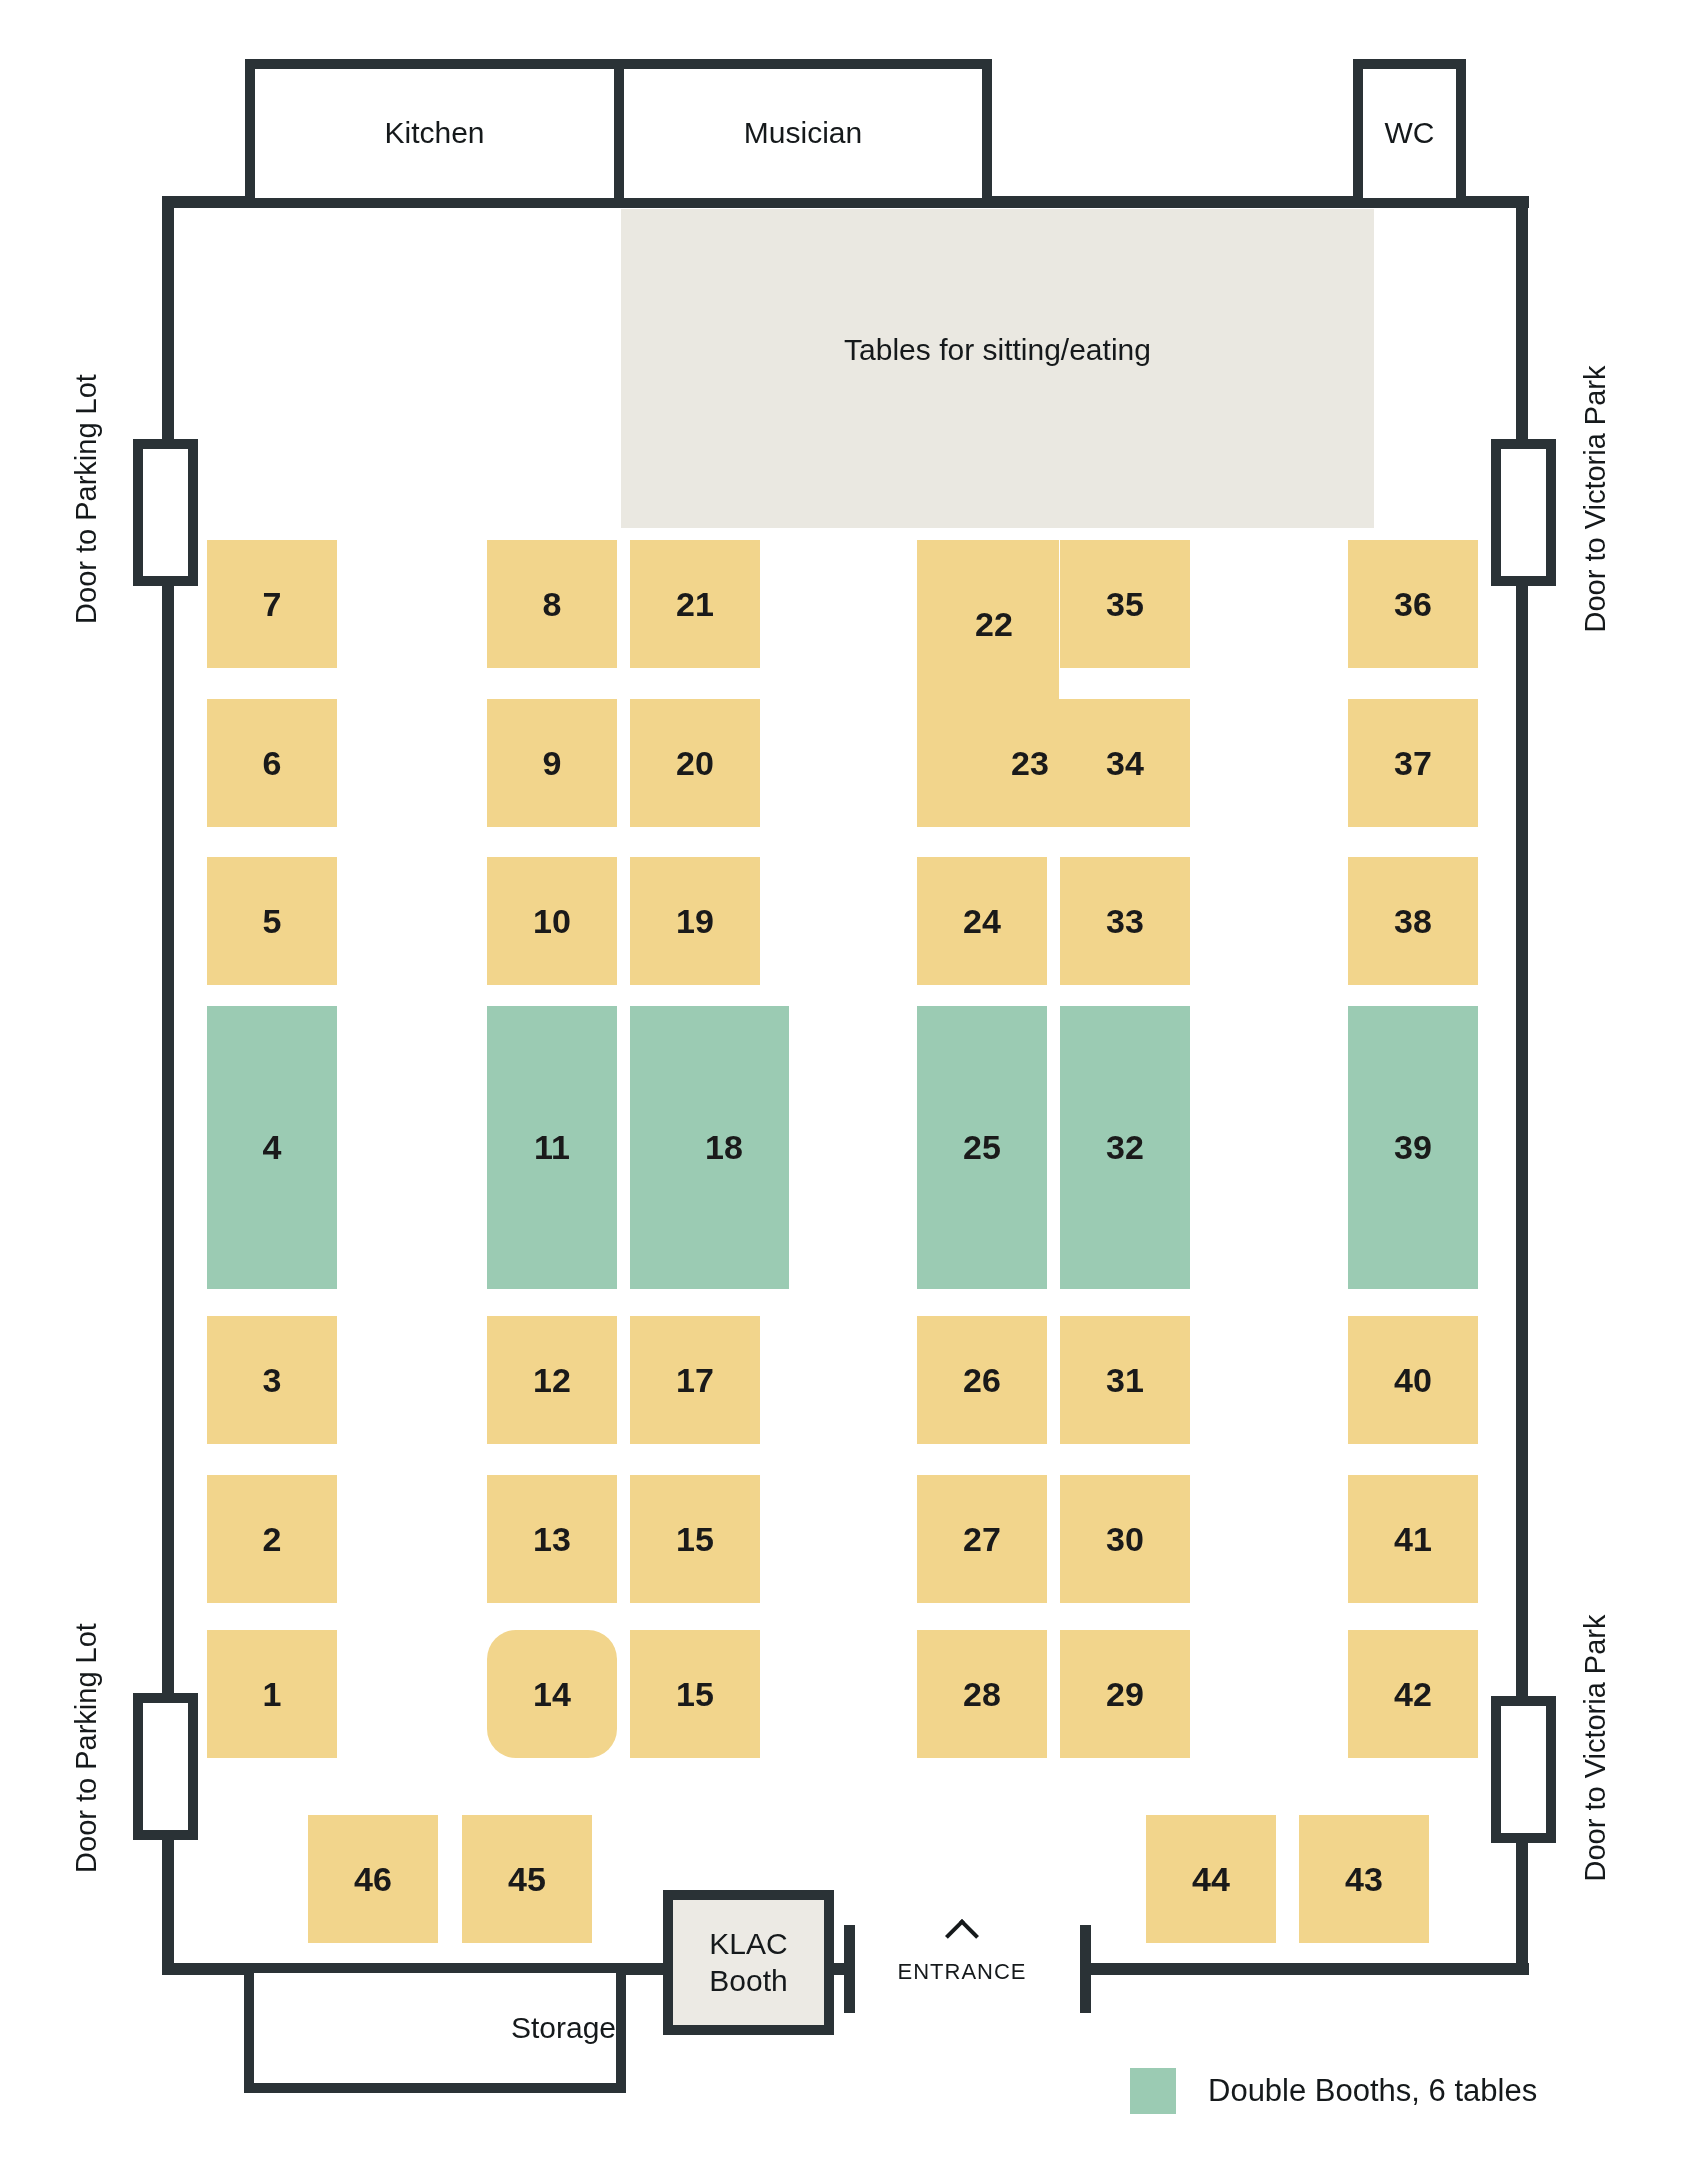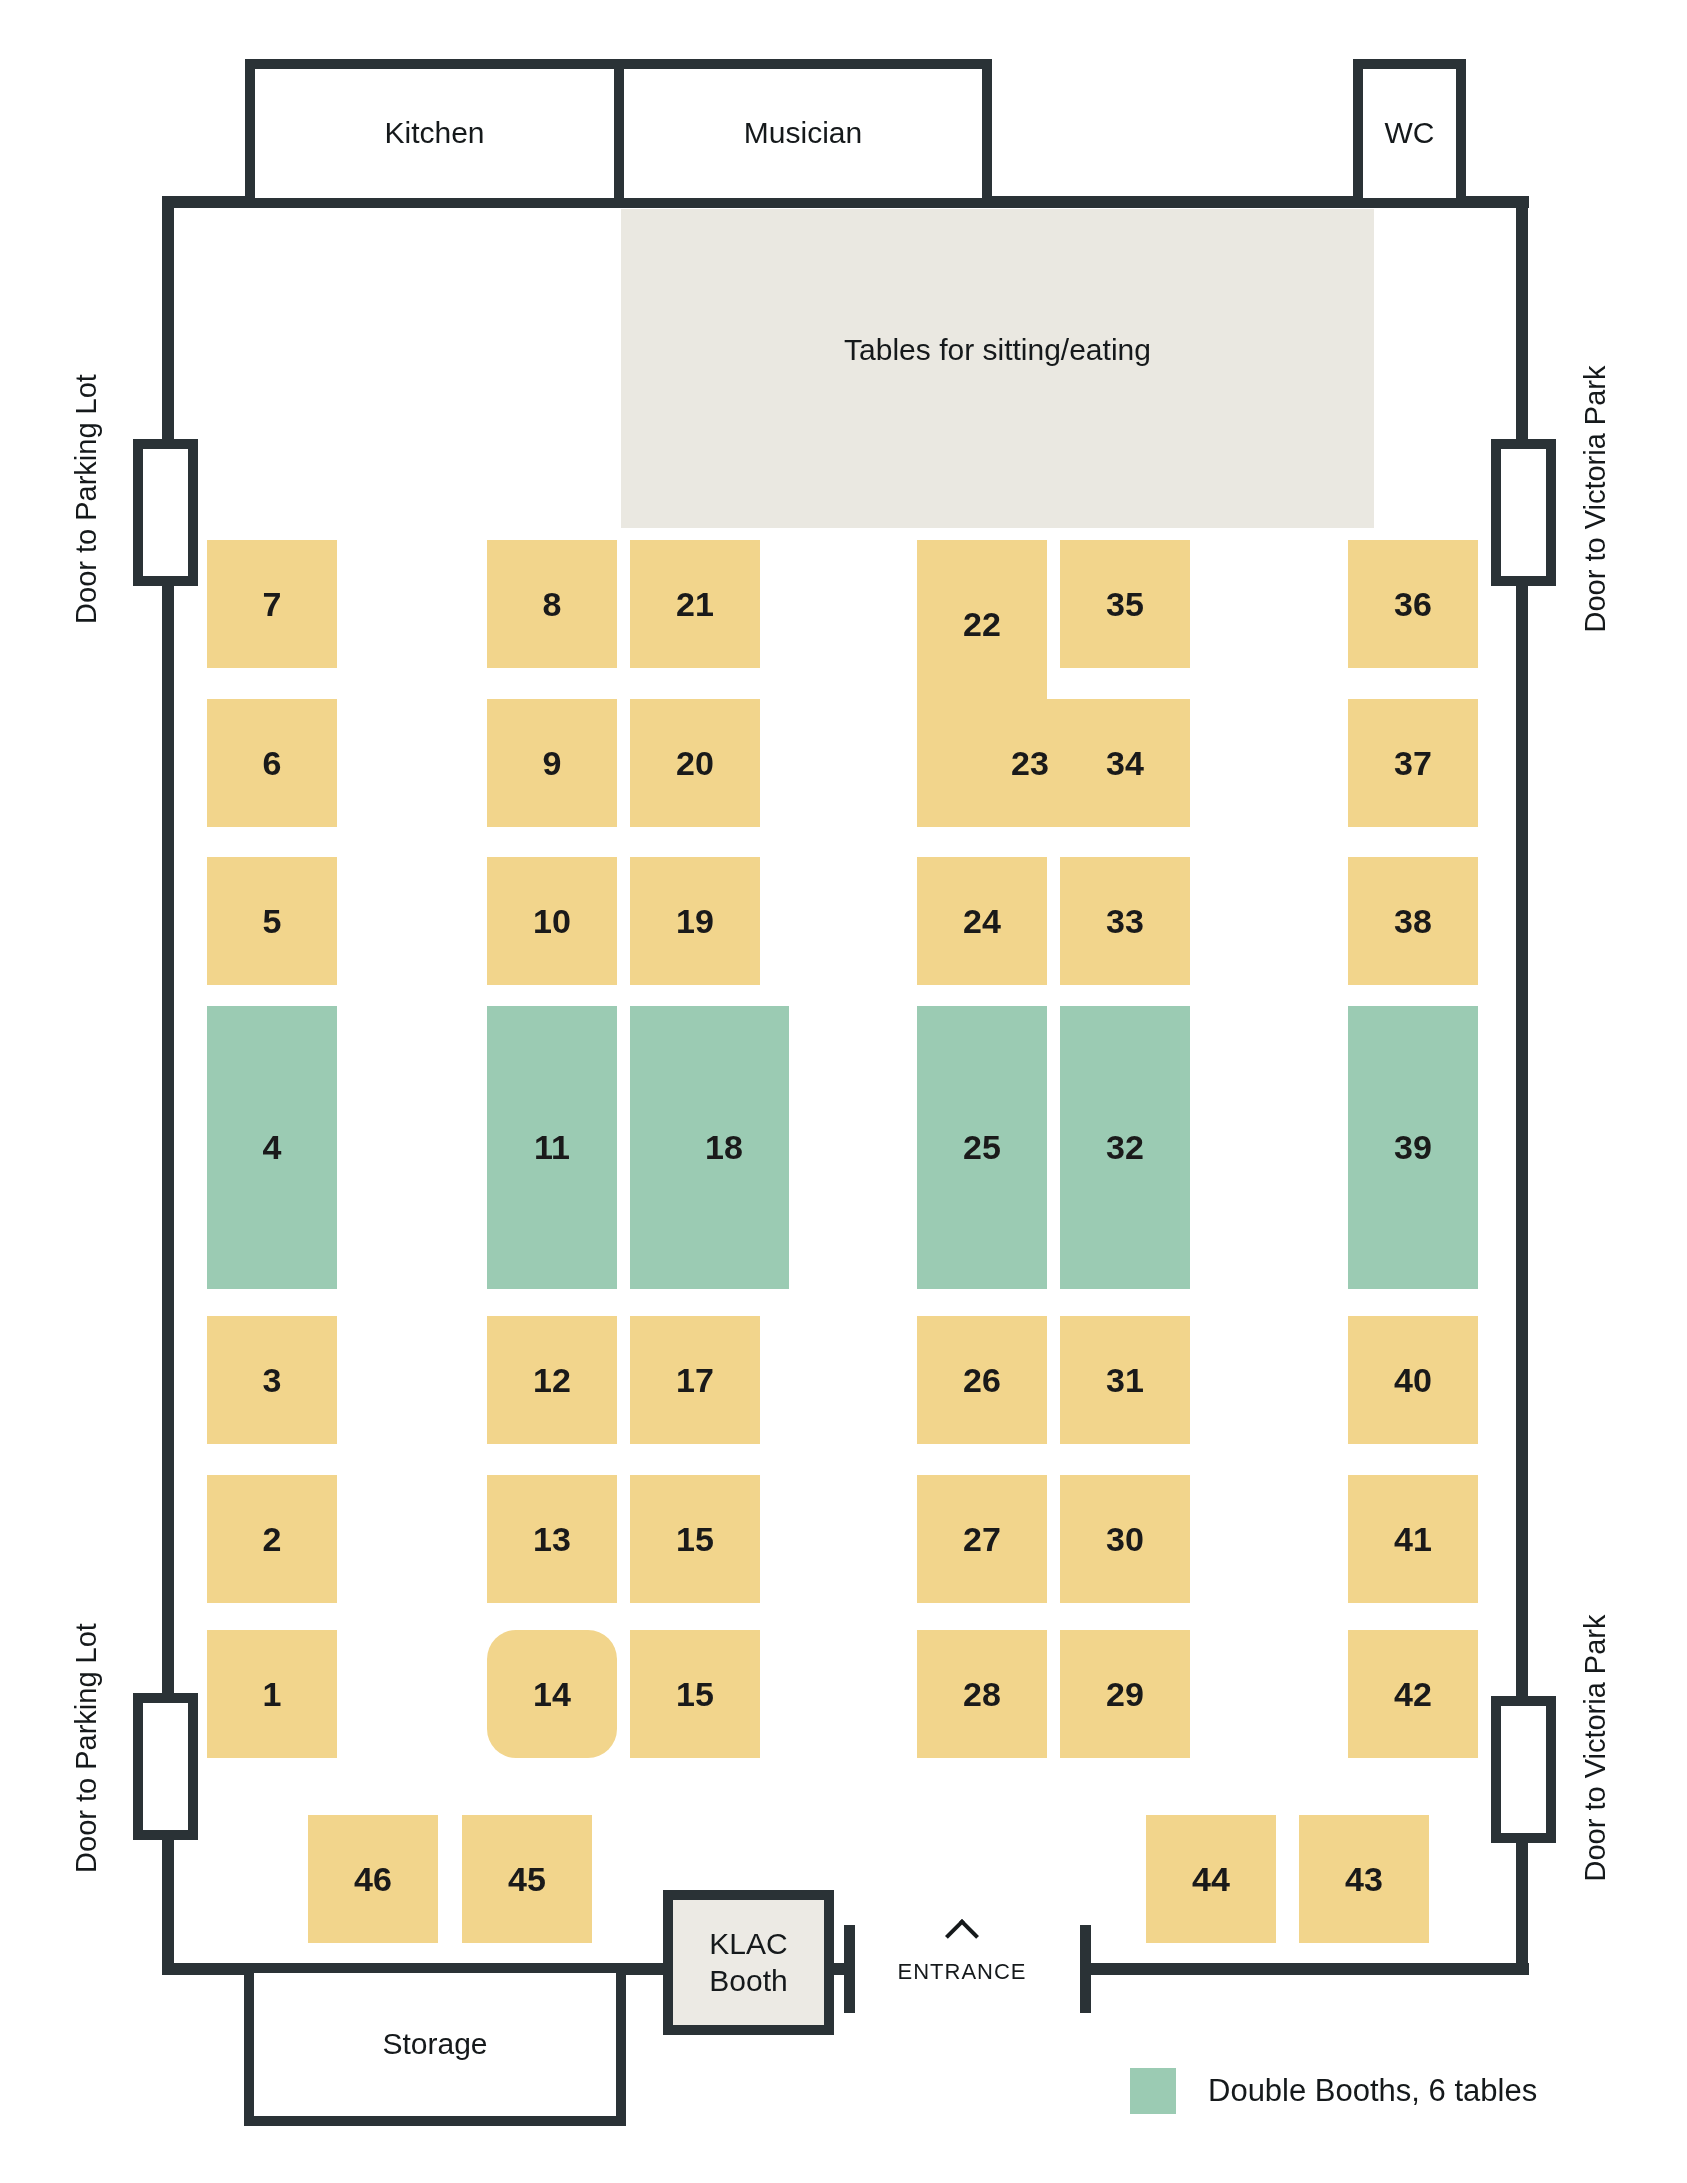--- a/index.html
+++ b/index.html
@@ -77,21 +77,21 @@
 
   <div class="room" style="left:245px;top:59px;width:379px;height:149px;">
     <span class="room-label">Kitchen</span>
   </div>
   <div class="room" style="left:614px;top:59px;width:378px;height:149px;align-items:center;">
     <span class="room-label">Musician</span>
   </div>
   <div class="room" style="left:1353px;top:59px;width:113px;height:149px;">
     <span class="room-label">WC</span>
   </div>
-  <div class="room" style="left:244px;top:1963px;width:382px;height:163px;">
+  <div class="room" style="left:244px;top:1963px;width:382px;height:130px;justify-content:flex-end;">
     <span class="room-label">Storage</span>
   </div>
   <div class="room klac" style="left:663px;top:1890px;width:171px;height:145px;">
     <span class="room-label" style="display:block;width:121px;">KLAC Booth</span>
   </div>
 
   <div class="door" style="left:133px;top:439px;width:65px;height:147px;"></div>
   <div class="door" style="left:133px;top:1693px;width:65px;height:147px;"></div>
   <div class="door" style="left:1491px;top:439px;width:65px;height:147px;"></div>
   <div class="door" style="left:1491px;top:1696px;width:65px;height:147px;"></div>
@@ -158,21 +158,21 @@
       </div>
       <div class="booth single" style="left: 630px; top: 1316px; width: 130px; height: 128px;">
         <span>17</span>
       </div>
       <div class="booth single" style="left: 630px; top: 1475px; width: 130px; height: 128px;">
         <span>15</span>
       </div>
       <div class="booth single" style="left: 630px; top: 1630px; width: 130px; height: 128px;">
         <span>15</span>
       </div>
-      <div class="booth single" style="left: 917px; top: 540px; width: 130px; height: 168px;">
+      <div class="booth single" style="left: 917px; top: 540px; width: 130px; height: 168px; padding-left: 12px;">
         <span>22</span>
       </div>
       <div class="booth single" style="left: 917px; top: 699px; width: 130px; height: 128px; padding-left: 48px;">
         <span>23</span>
       </div>
       <div class="booth single" style="left: 917px; top: 857px; width: 130px; height: 128px;">
         <span>24</span>
       </div>
       <div class="booth double" style="left: 917px; top: 1006px; width: 130px; height: 283px;">
         <span>25</span>

